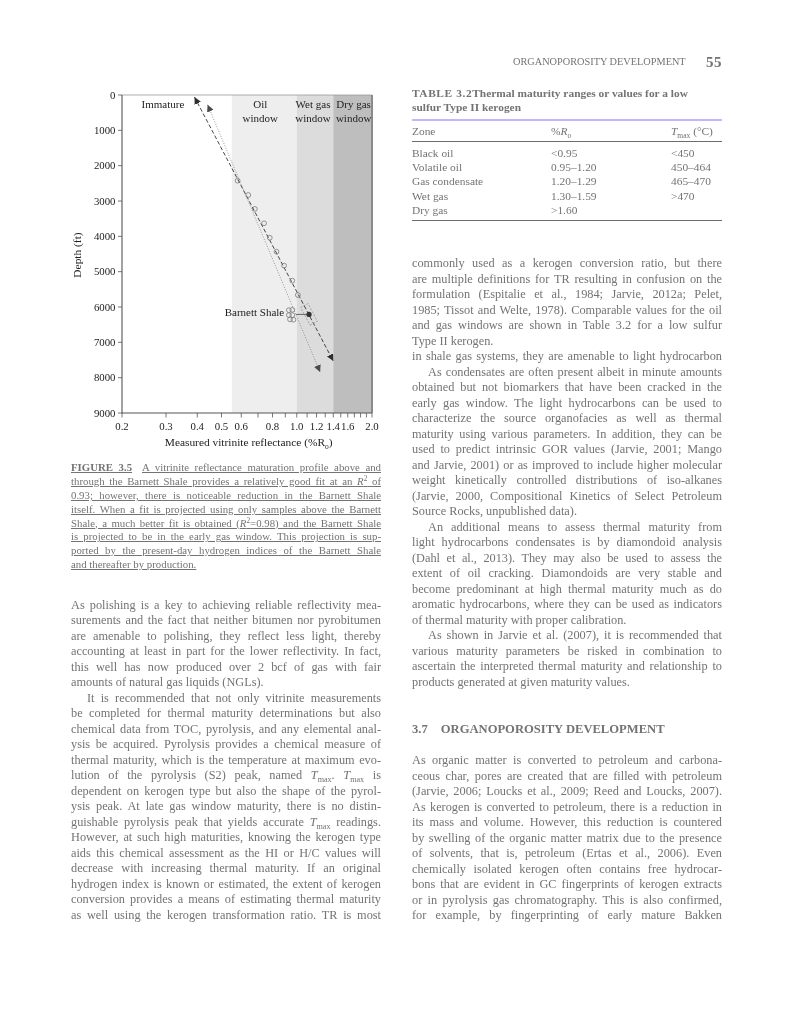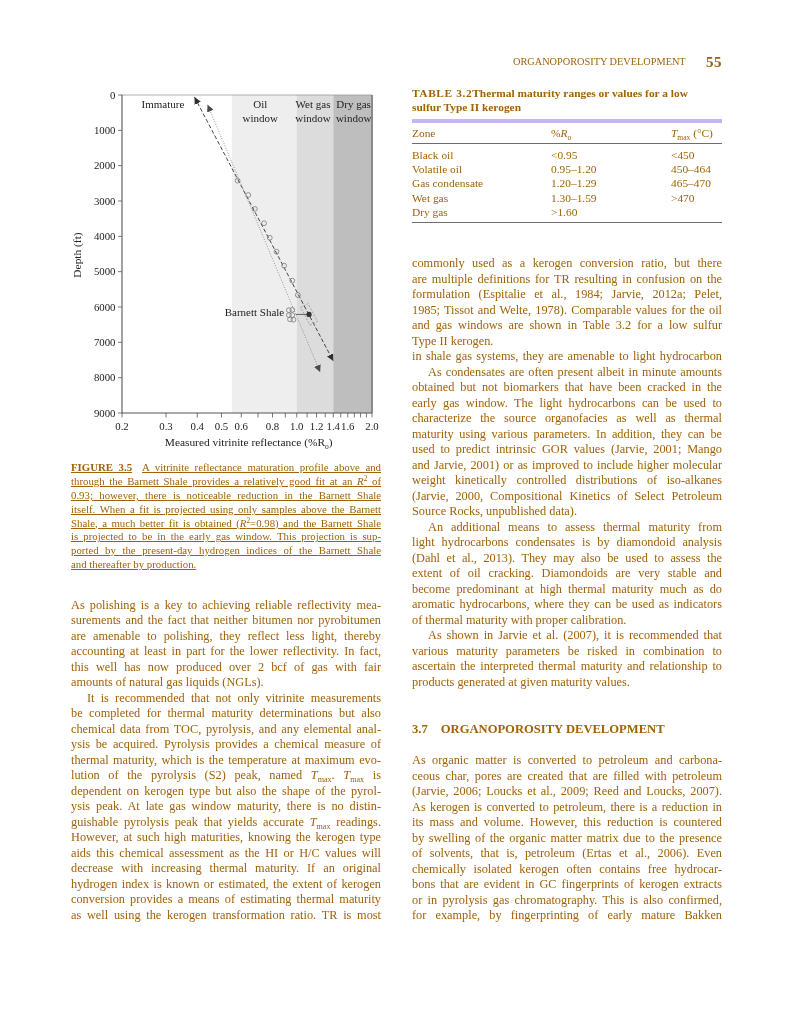--- a/index.html
+++ b/index.html
@@ -1,33 +1,33 @@
 <!DOCTYPE html>
 <html><head>
 <meta charset="utf-8">
 <style>
 html,body{margin:0;padding:0;background:#ffffff;}
-.page{position:relative;width:791px;height:1024px;overflow:hidden;background:#ffffff;color:#a16207;font-family:"Liberation Serif","DejaVu Serif",serif;border-radius:7px;}
+.page{position:relative;width:791px;height:1024px;overflow:hidden;background:#ffffff;color:#737373;font-family:"Liberation Serif","DejaVu Serif",serif;border-radius:7px;}
 .running-head{position:absolute;left:513px;top:55px;font-size:10.3px;line-height:14px;white-space:nowrap;}
 .page-number{position:absolute;left:706px;top:54px;font-size:15px;line-height:16px;font-weight:bold;letter-spacing:0.5px;white-space:nowrap;}
 .col{position:absolute;width:310px;}
 .line{display:block;text-align:justify;text-align-last:justify;overflow:visible;}
 .line.last{text-align-last:left;}
 .line.indent{text-indent:16px;}
 .body-text .line{height:15.5px;line-height:15.5px;font-size:12.3px;}
 .caption .line{height:13.8px;line-height:13.8px;font-size:10.8px;}
 .seg-i{font-style:italic;}
 .seg-label{font-weight:bold;margin-right:10px;}
 .seg-sup{font-size:0.68em;vertical-align:0.5em;line-height:0;}
 .seg-sub{font-size:0.66em;vertical-align:-0.35em;line-height:0;}
 
 .table-block{position:absolute;left:412px;top:86px;width:310px;height:136px;font-size:11.4px;}
 .table-title .line{height:14px;line-height:14px;font-weight:bold;text-align:left;text-align-last:left;font-size:11.4px;}
 .table-title .seg-label{letter-spacing:0.6px;margin-right:0;}
-.tbl{position:absolute;left:0;top:33px;width:310px;border-top:4px solid #c4b5fd;border-bottom:1px solid #6d6d6d;}
+.tbl{position:absolute;left:0;top:33px;width:310px;border-top:2px solid #c4b5fd;border-bottom:1px solid #6d6d6d;}
 .tbl-head{position:relative;height:20px;line-height:20px;border-bottom:1px solid #6d6d6d;}
 .tbl-body{padding-top:4px;padding-bottom:3px;}
 .tbl-row{position:relative;height:14.2px;line-height:14.2px;}
 .cell{position:absolute;top:0;white-space:nowrap;}
 .c0{left:0;}
 .c1{left:139px;}
 .c2{left:259px;}
 
 .section-heading{position:absolute;left:412px;top:721px;font-size:12.6px;line-height:16px;font-weight:bold;white-space:nowrap;}
 .section-number{margin-right:13px;}

